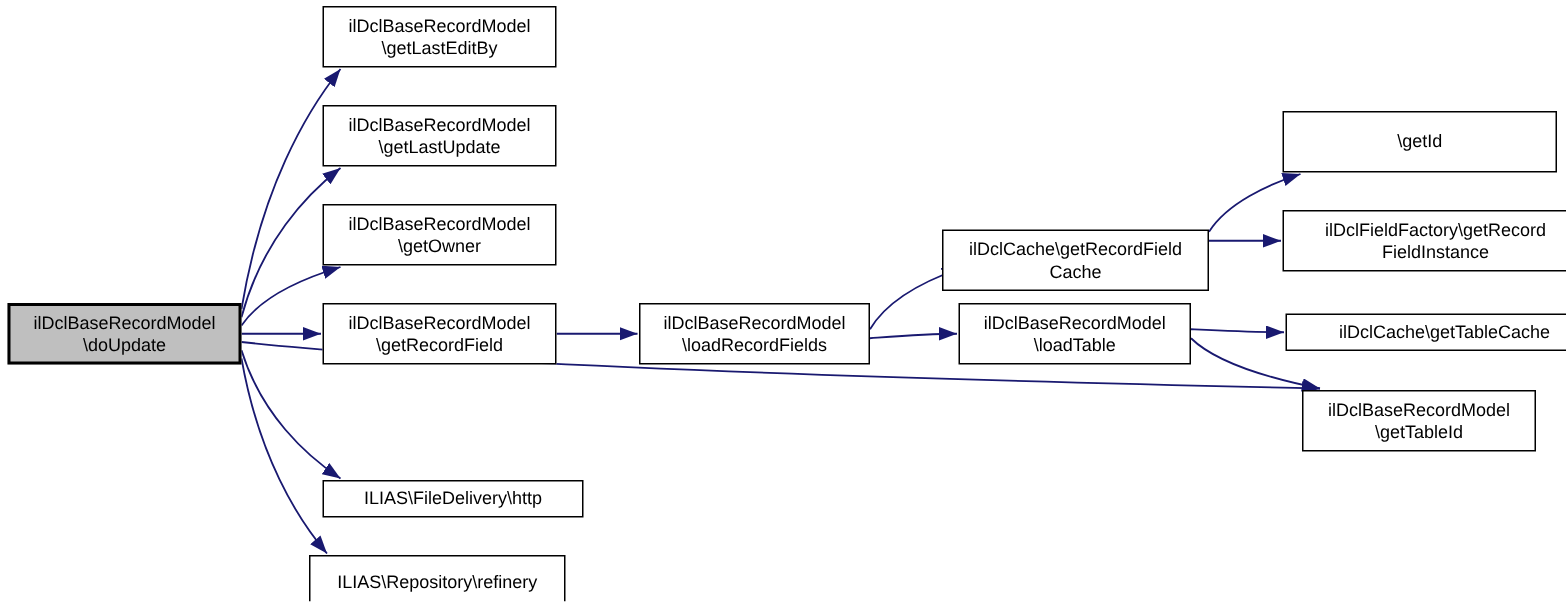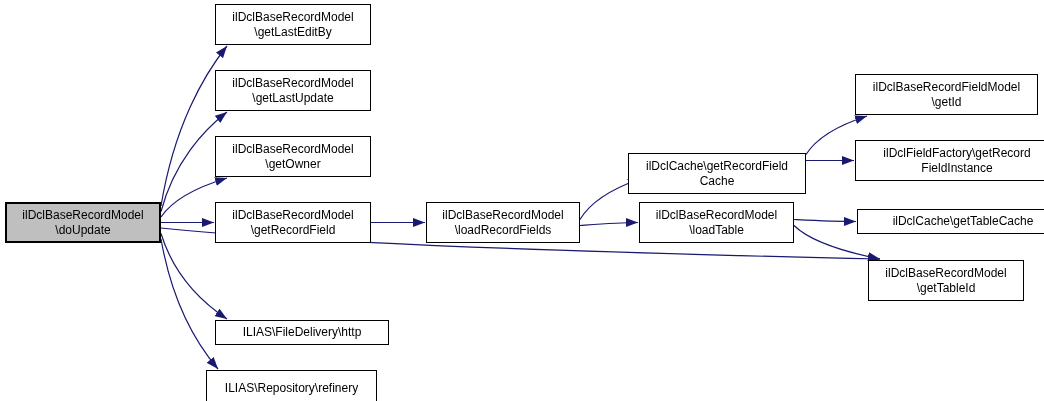--- a/index.html
+++ b/index.html
@@ -115,21 +115,20 @@
       </div>
       <div class="node" style="left: 628px; top: 153px; width: 178px; height: 41px;">
         <span class="node-line">ilDclCache\getRecordField</span>
         <span class="node-line">Cache</span>
       </div>
       <div class="node" style="left: 639px; top: 202px; width: 155px; height: 41px;">
         <span class="node-line">ilDclBaseRecordModel</span>
         <span class="node-line">\loadTable</span>
       </div>
       <div class="node" style="left: 855px; top: 74px; width: 183px; height: 41px;">
-        <span class="node-line">ilDclBaseRecordFieldModel</span>
         <span class="node-line">\getId</span>
       </div>
       <div class="node" style="left: 855px; top: 140px; width: 204px; height: 41px;">
         <span class="node-line">ilDclFieldFactory\getRecord</span>
         <span class="node-line">FieldInstance</span>
       </div>
       <div class="node" style="left: 857px; top: 209px; width: 212px; height: 25px;">
         <span class="node-line">ilDclCache\getTableCache</span>
       </div>
       <div class="node" style="left: 868px; top: 260px; width: 156px; height: 41px;">

